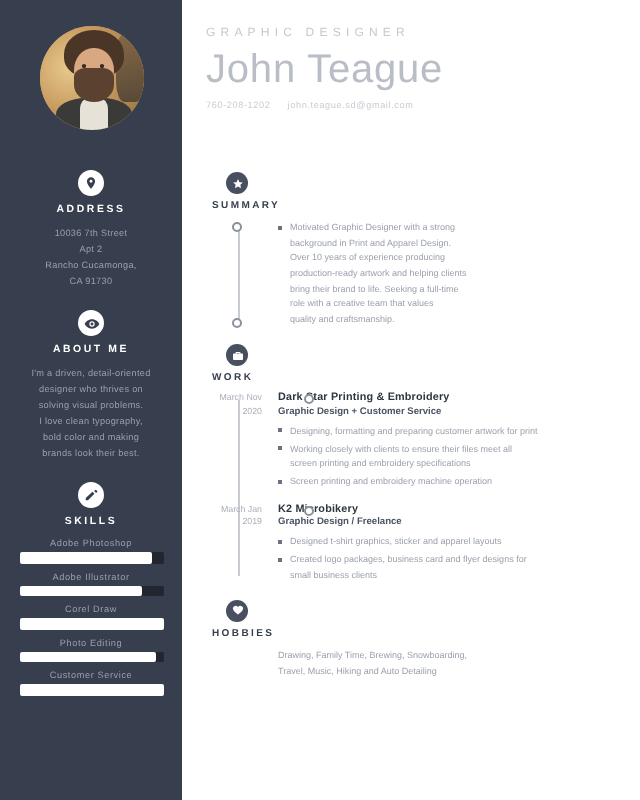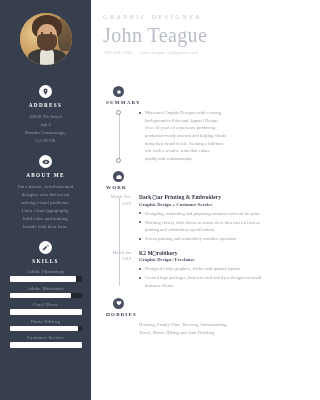--- a/index.html
+++ b/index.html
@@ -14,21 +14,20 @@
     overflow: hidden;
     position: relative;
   }
   .page {
     width: 283px;
     height: 292px;
     position: relative;
     display: flex;
     background: #ffffff;
     box-sizing: border-box;
-    font-family: Liberation Serif, serif;
   }
 
   
   .sidebar {
     width: 91px;
     height: 400px;
     background: #373e4e;
     position: relative;
     flex: 0 0 91px;
     box-sizing: border-box;

